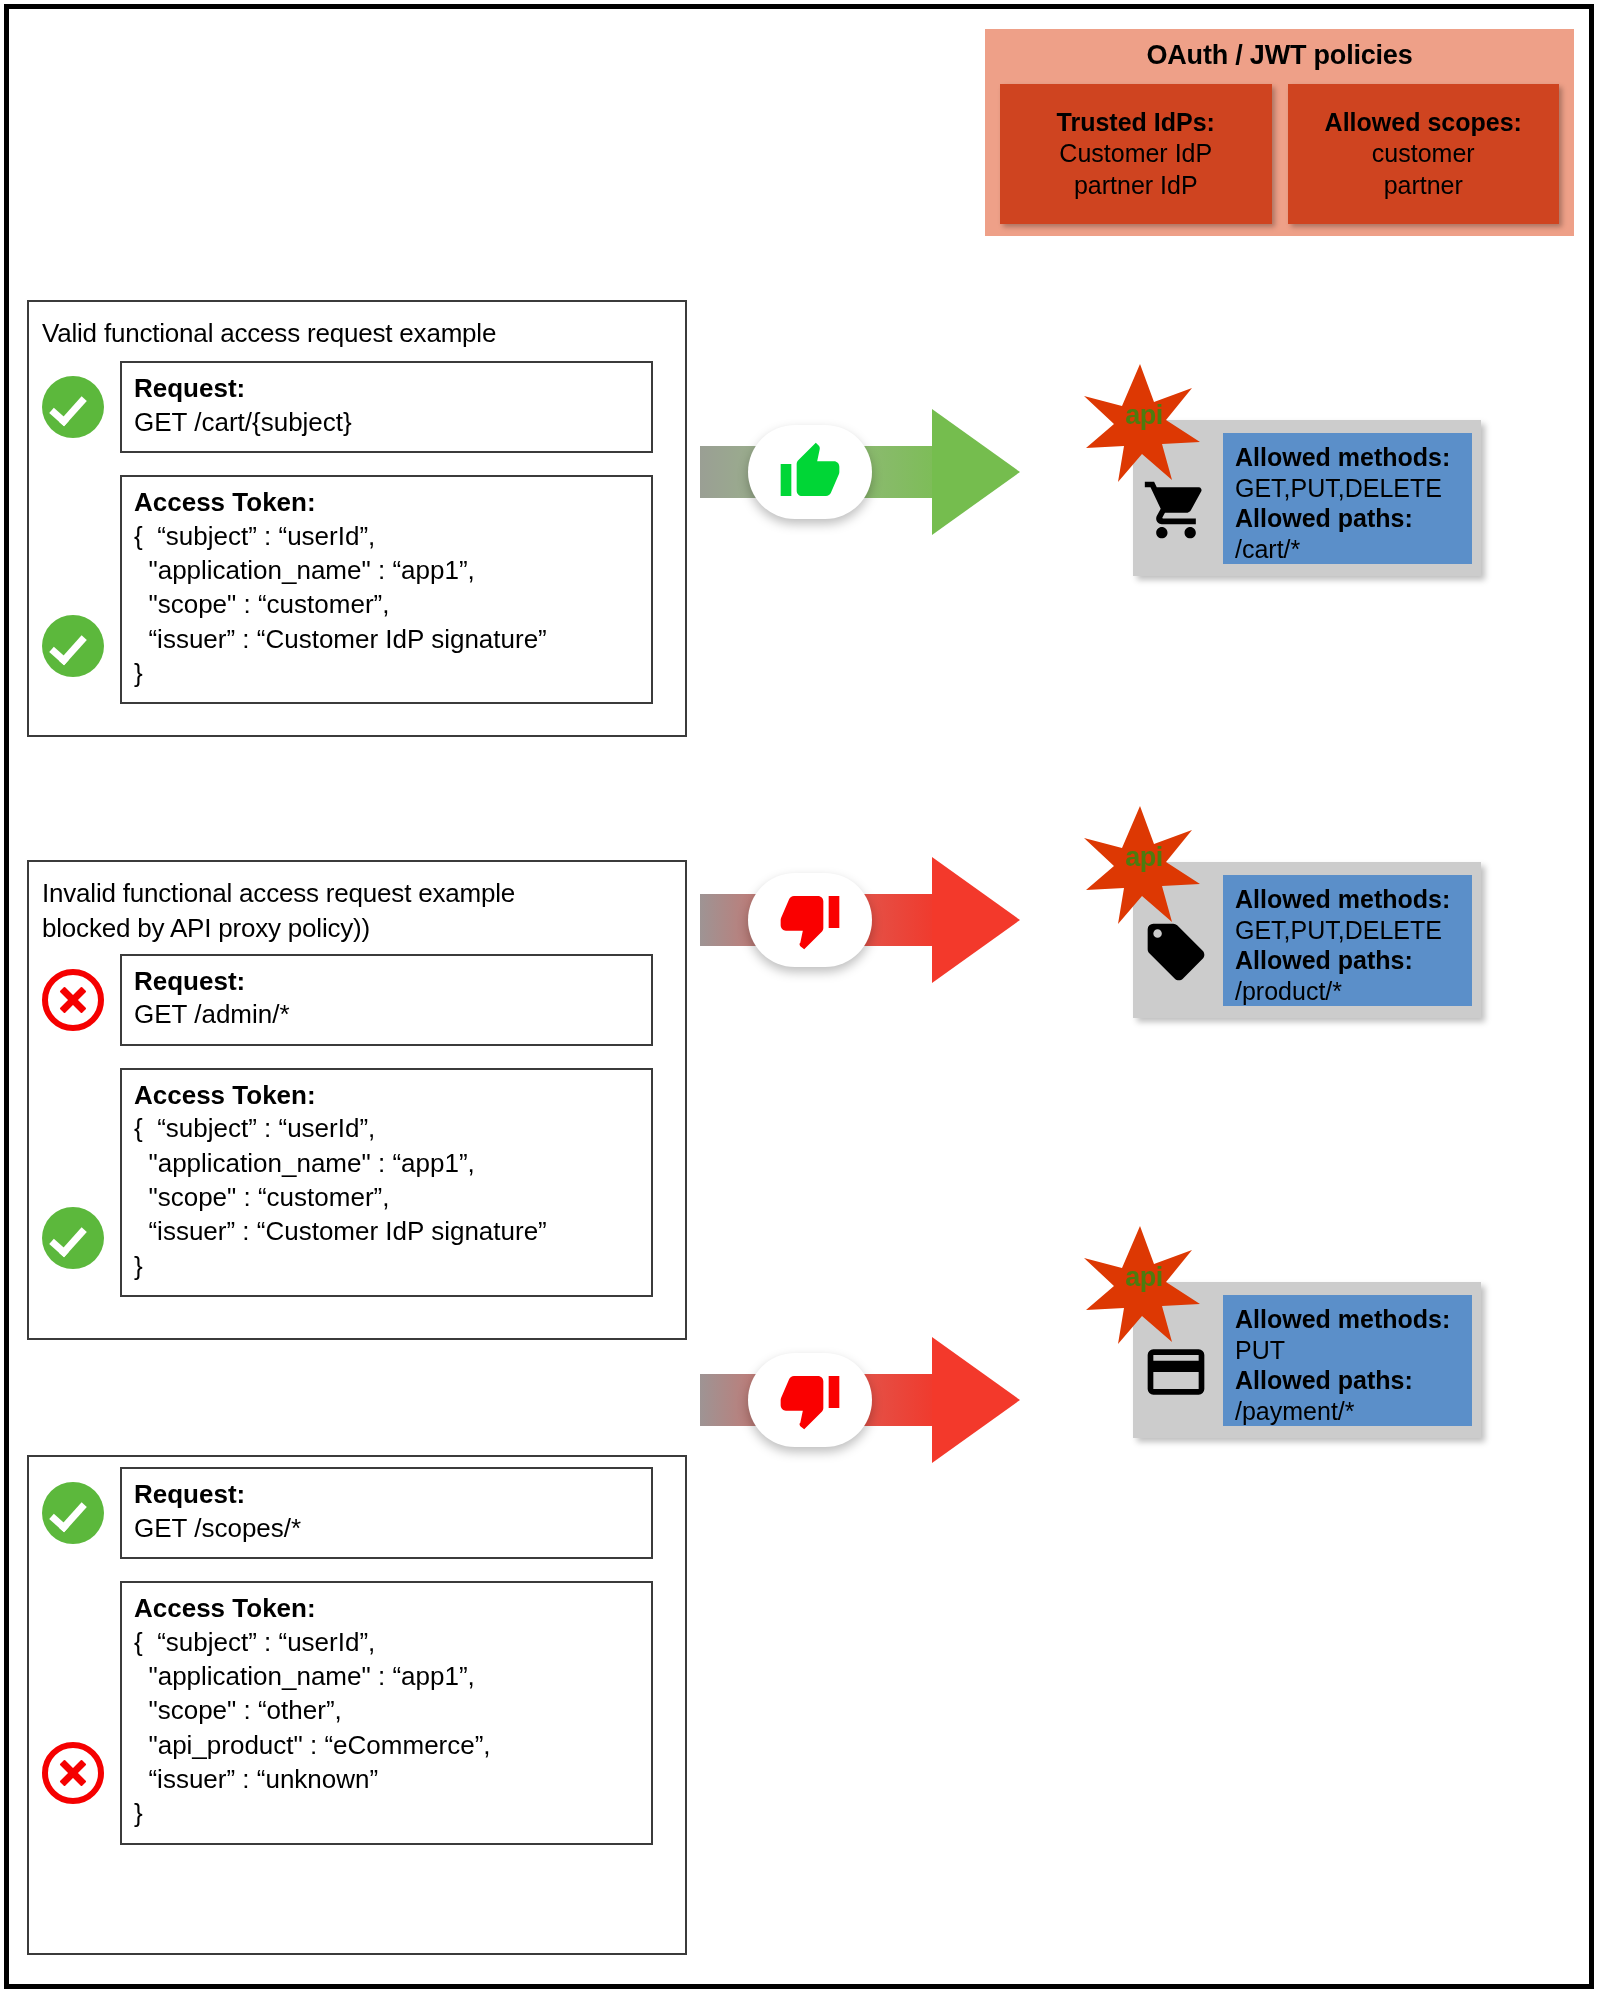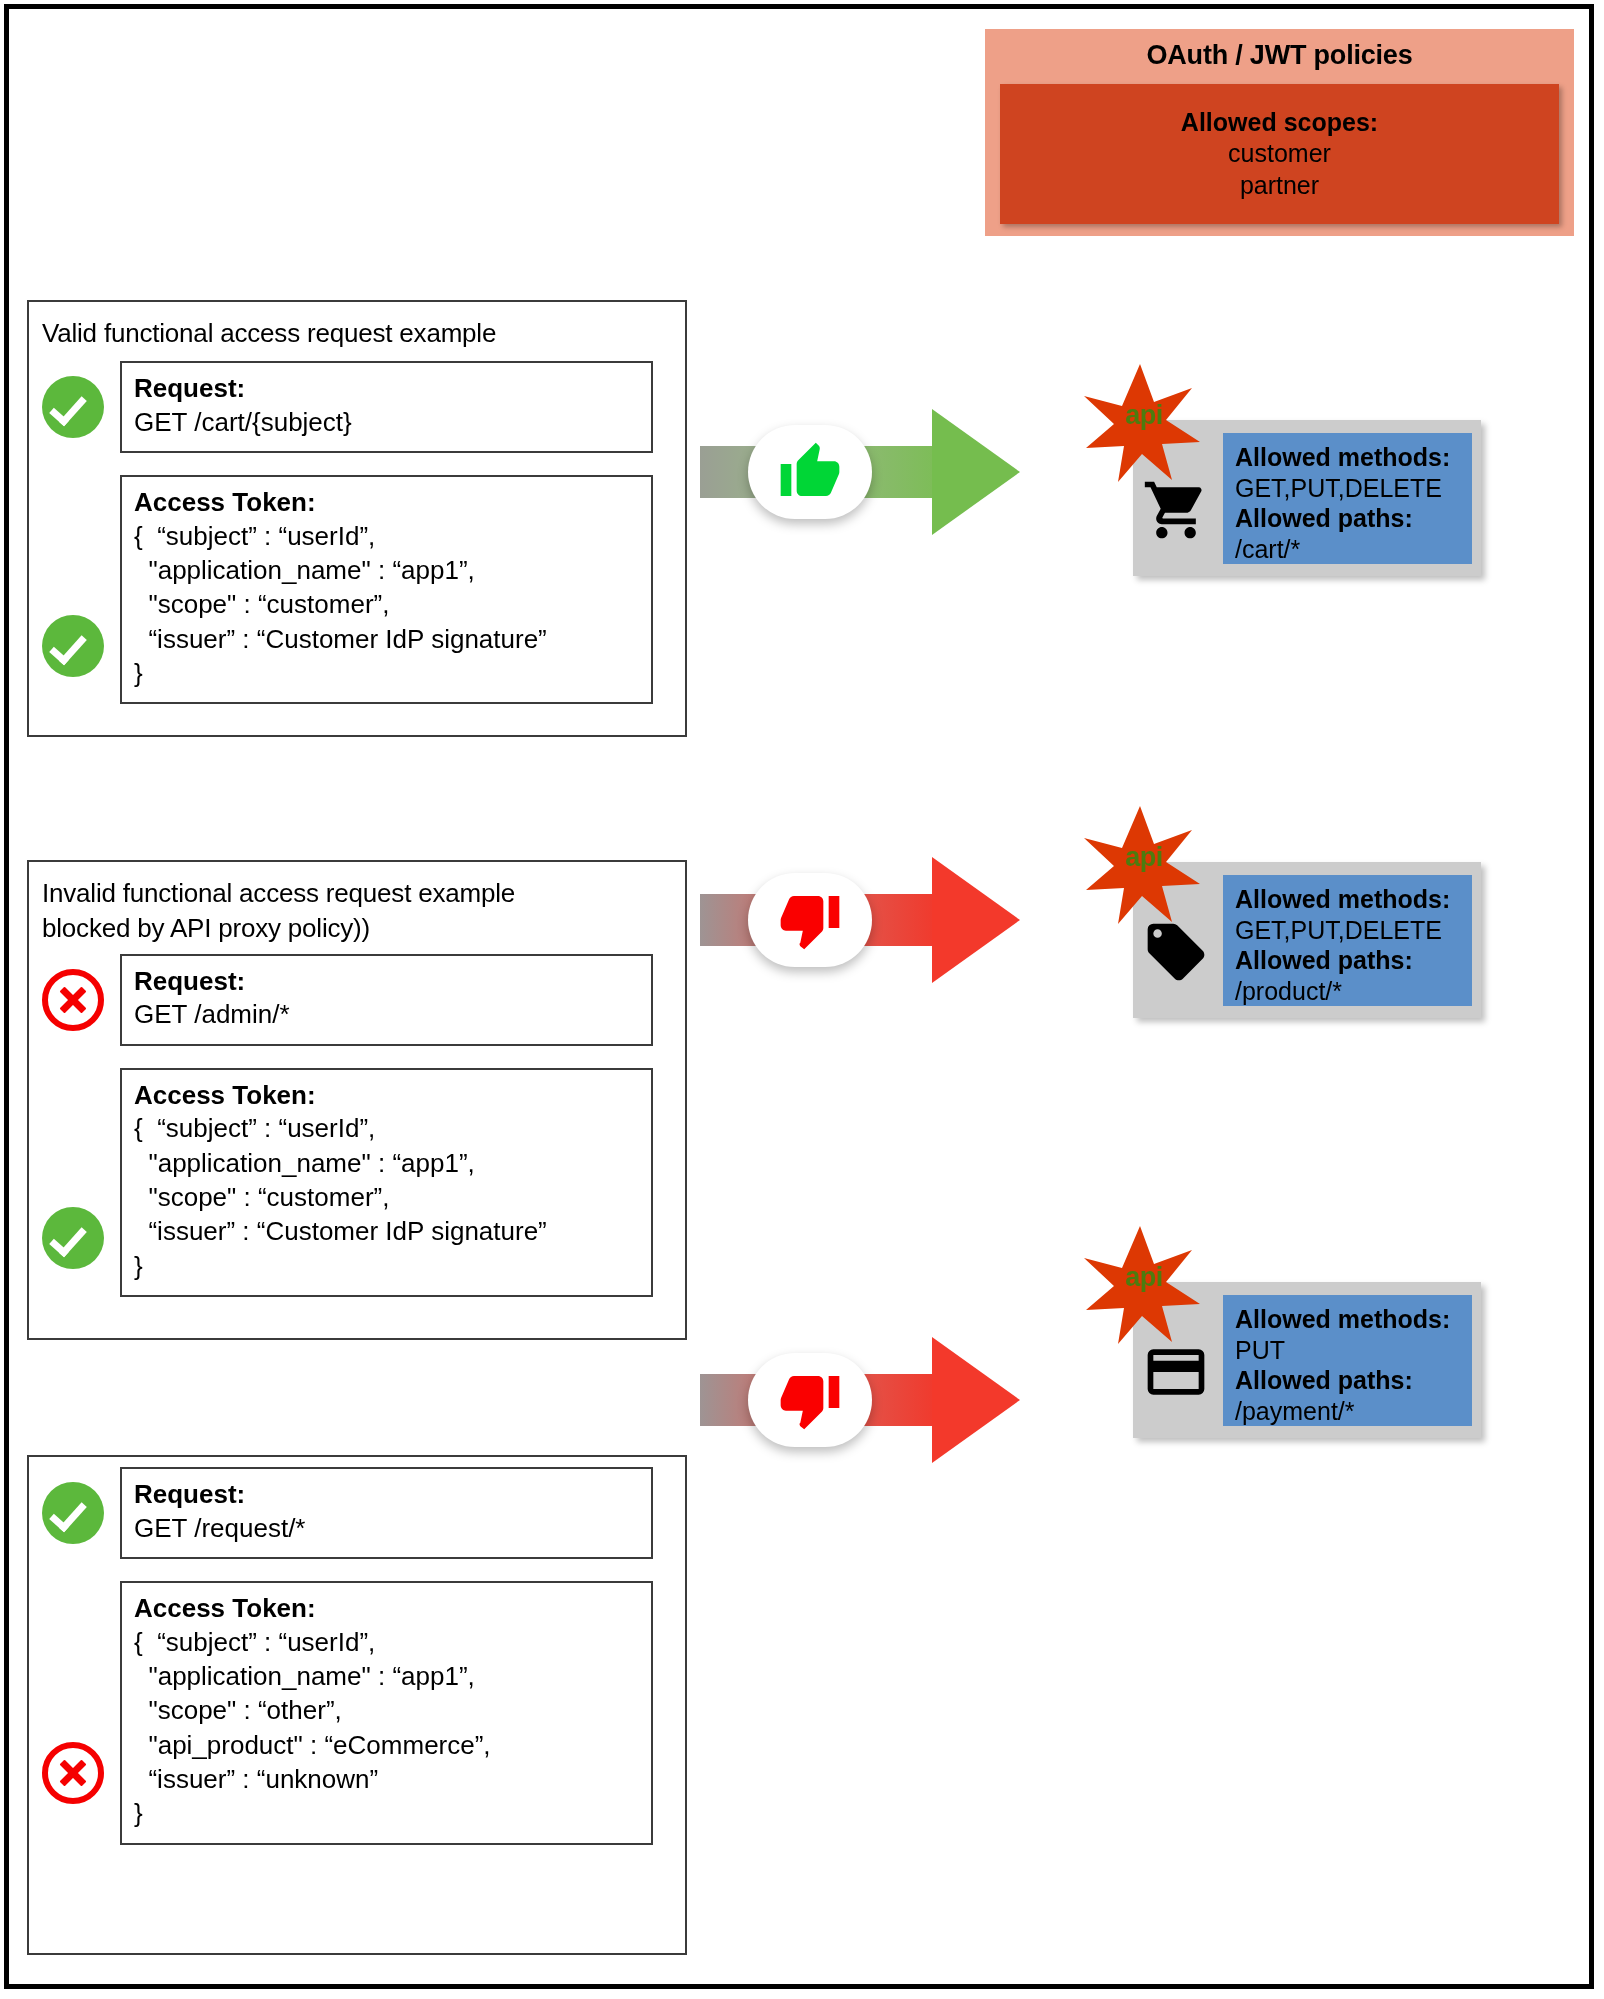--- a/index.html
+++ b/index.html
@@ -115,20 +115,25 @@
 </style>
 </head>
 <body>
 
 <div class="frame"></div>
 
 <div class="oauth-panel">
   <div class="oauth-title">OAuth / JWT policies</div>
   <div class="oauth-cards">
     <div class="oauth-card">
+      <div class="ttl">Trusted IdPs:</div>
+      <div class="ln">Customer IdP</div>
+      <div class="ln">partner IdP</div>
+    </div>
+    <div class="oauth-card">
       <div class="ttl">Allowed scopes:</div>
       <div class="ln">customer</div>
       <div class="ln">partner</div>
     </div>
   </div>
 </div>
 
 <div class="section" id="sec1">
   <div class="sec-title">Valid functional access request example</div>
   <div class="rows">
@@ -235,21 +240,21 @@
     <div class="vl">/product/*</div>
   </div>
 </div>
 
 <div class="section" id="sec3">
   <div class="rows">
     <div class="row" style="margin-top:6px;">
       <div class="badge ok"></div>
       <div class="panel">
         <div class="hd">Request:</div>
-        <div class="bd">GET /request/*</div>
+        <div class="bd">GET /scopes/*</div>
       </div>
     </div>
     <div class="row" style="margin-top:22px;">
       <div class="badge bad" style="margin-top:120px;"></div>
       <div class="panel">
         <div class="hd">Access Token:</div>
         <div class="bd">{  “subject” : “userId”,</div>
         <div class="bd">  "application_name" : “app1”,</div>
         <div class="bd red">  "scope" : “other”,</div>
         <div class="bd">  "api_product" : “eCommerce”,</div>

